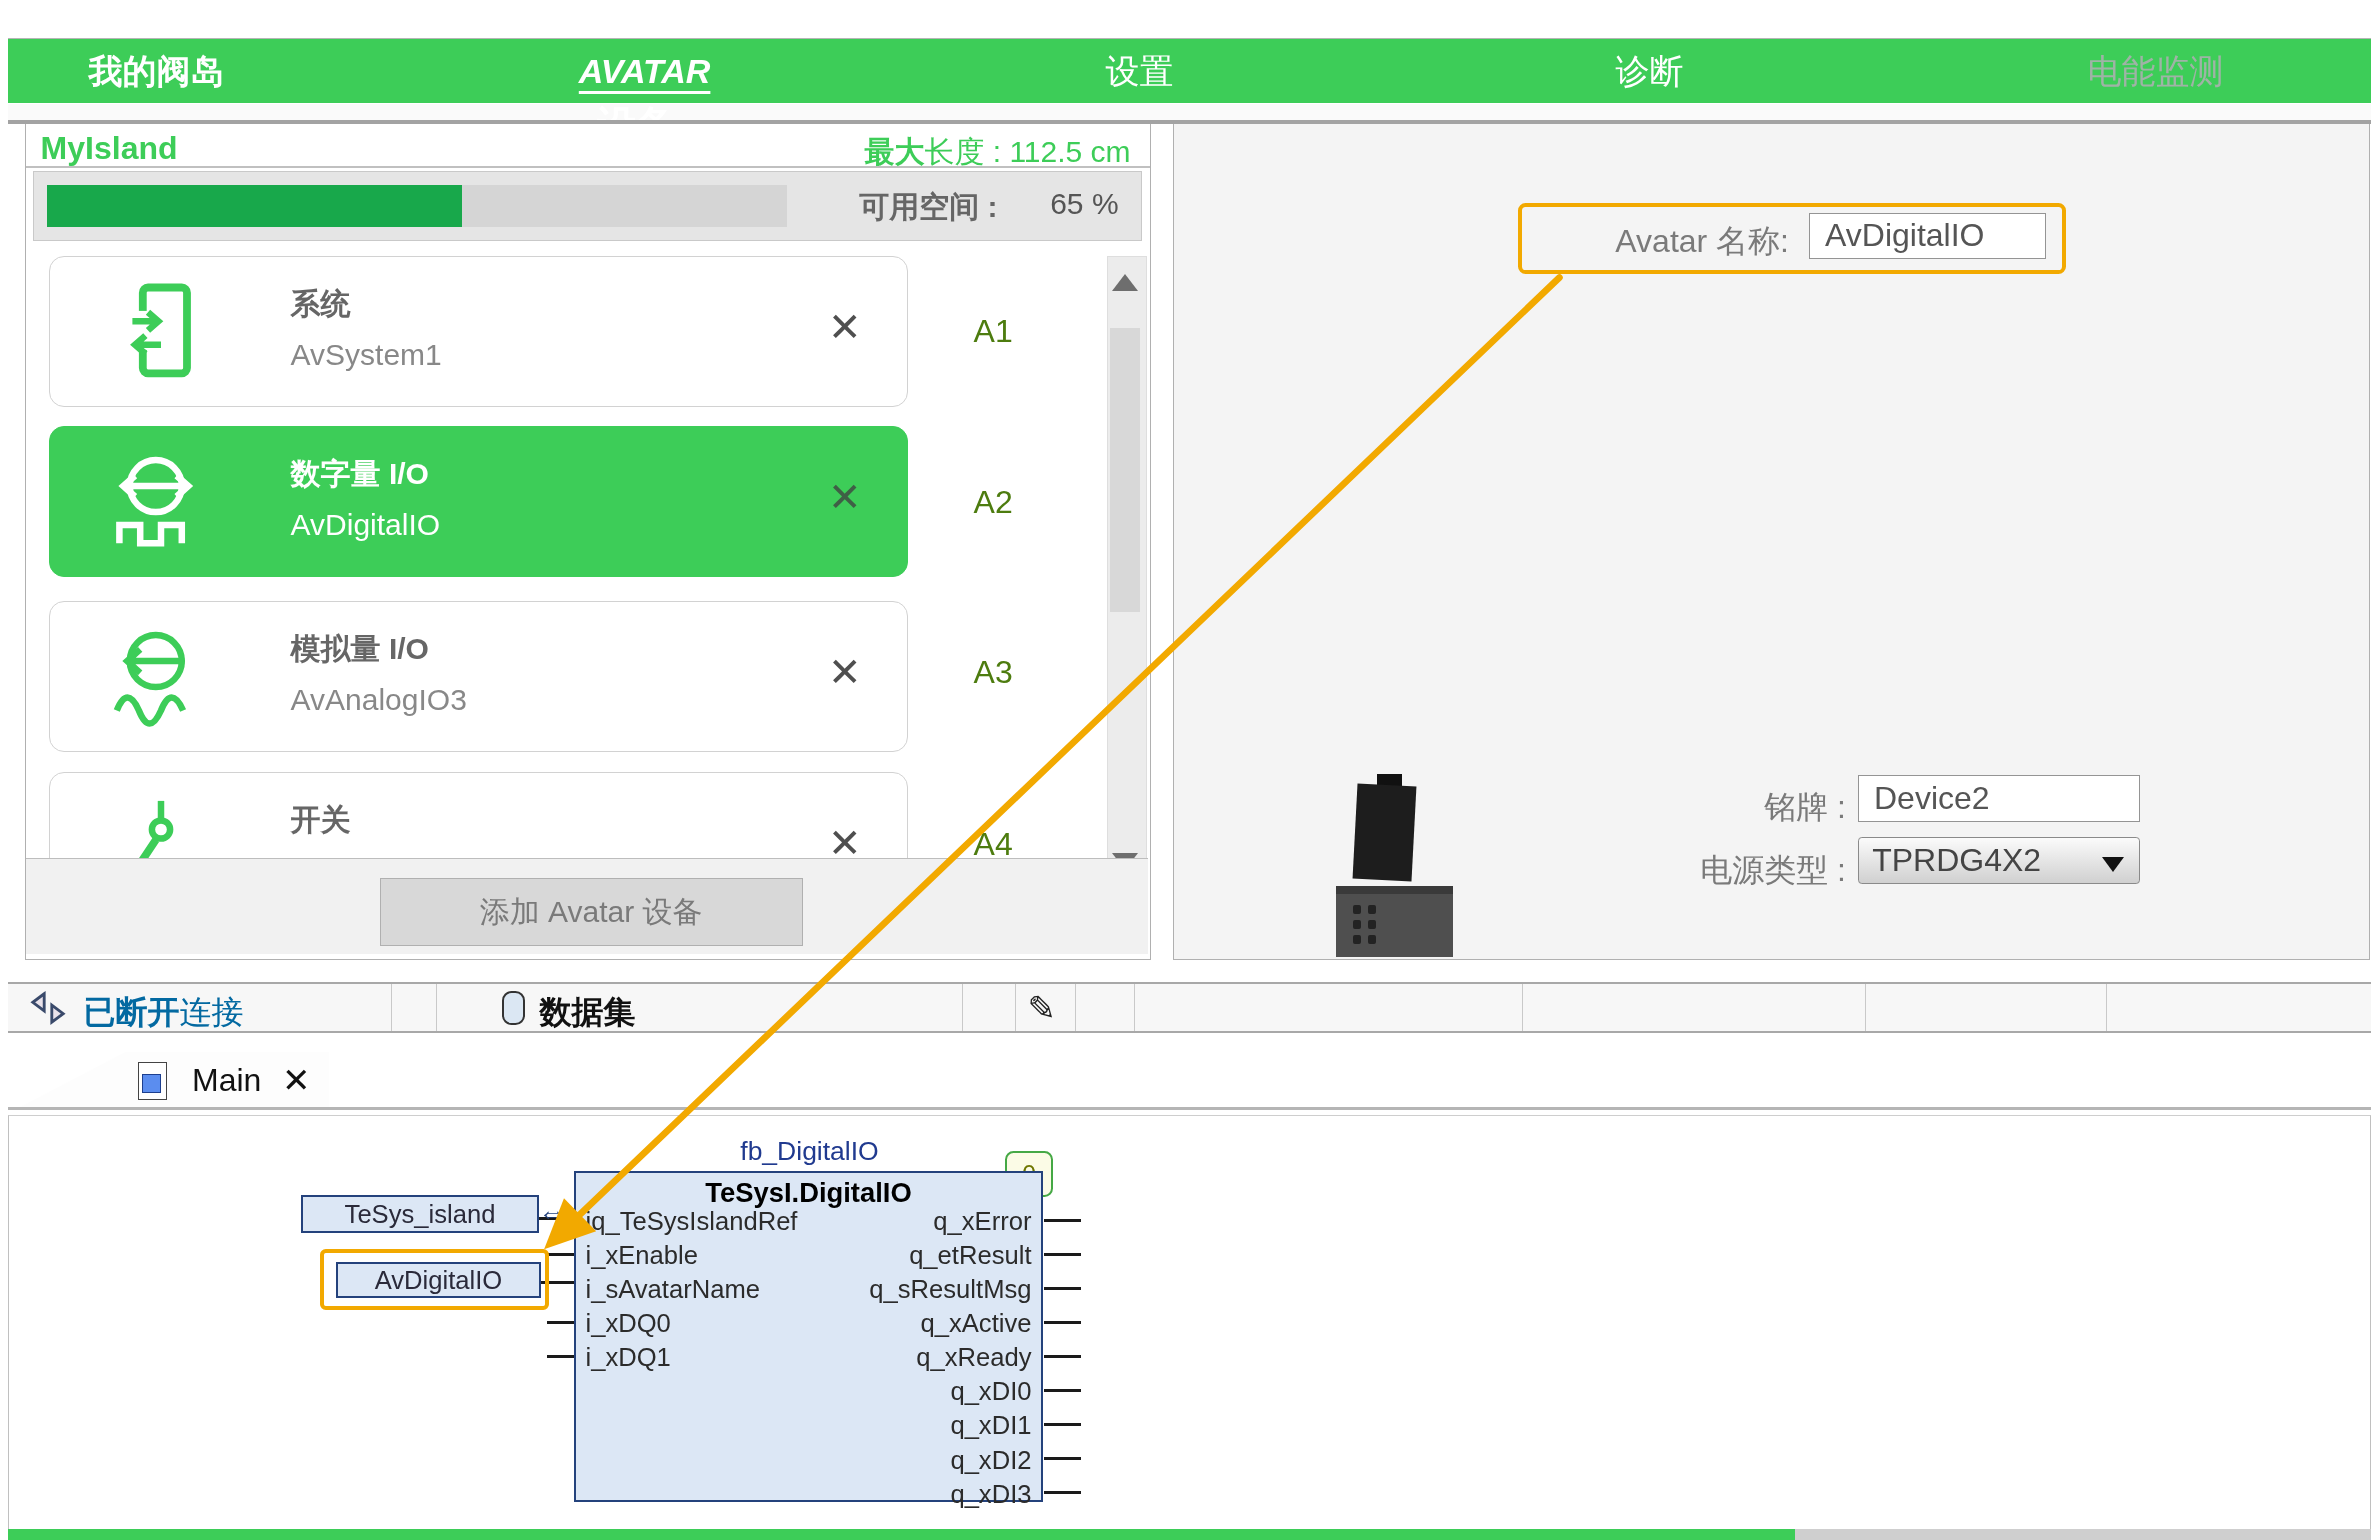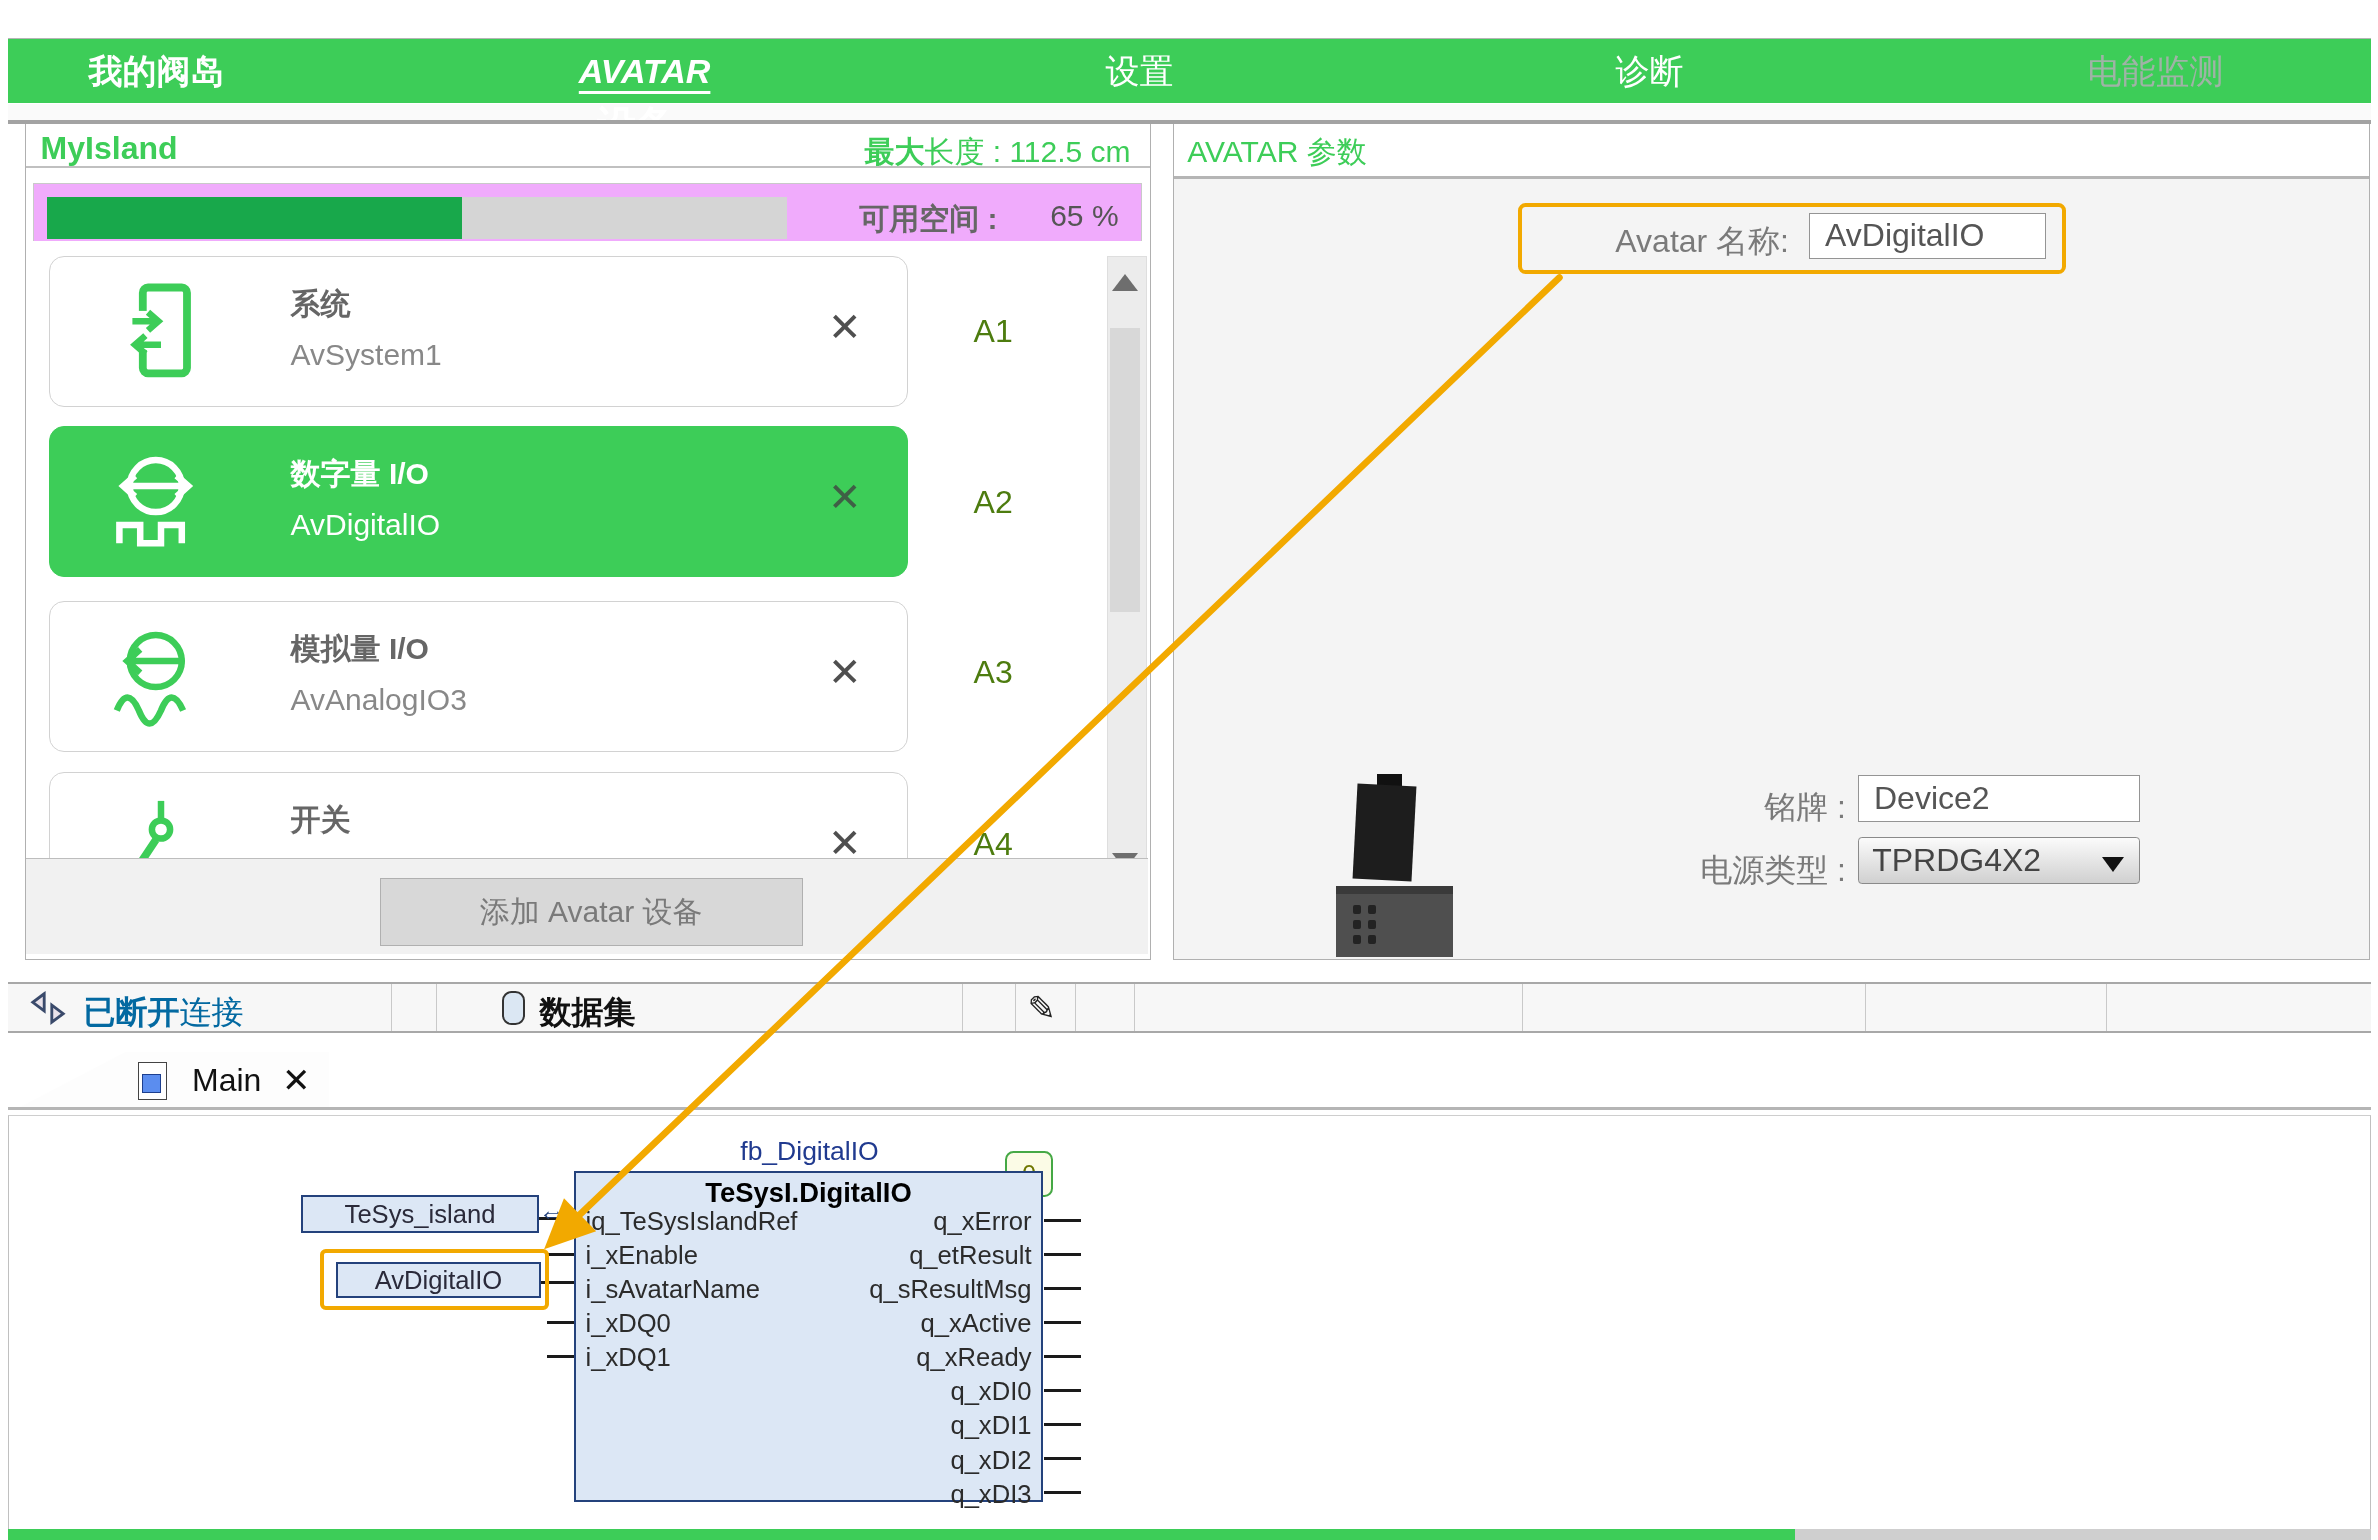--- a/index.html
+++ b/index.html
@@ -17,21 +17,21 @@
   .clipfrag{position:absolute;left:596px;width:114px;overflow:hidden;color:#fff;font-weight:bold;
             font-size:40px;line-height:44px;pointer-events:none;}
   .substrip{position:absolute;left:7.6px;top:104px;width:2363px;height:16px;background:#fafafa;}
   .topline{position:absolute;left:7.6px;top:120px;width:2363px;height:3.8px;background:#a3a3a3;}
   
   .panel{position:absolute;background:#fff;border:1.9px solid #b0b0b0;border-top:none;}
   .gtext{color:#3DCD58;}
   
   .isl-head{position:absolute;left:0;top:0;width:100%;height:42px;background:#fff;
             border-bottom:2.8px solid #c0c0c0;}
-  .subpanel{position:absolute;left:7.6px;top:59px;width:1107px;height:68px;background:#f0abfc;
+  .subpanel{position:absolute;left:7.6px;top:47px;width:1107px;height:68px;background:#e5e5e5;
             border:0.9px solid #c9c9c9;}
   .ptrack{position:absolute;left:13.2px;top:13.2px;width:740px;height:42px;background:#d5d5d5;}
   .pfill{position:absolute;left:0;top:0;height:100%;background:#18A84B;}
   .cardlist{position:absolute;left:0;top:117px;width:1122px;height:617px;overflow:hidden;background:#fff;}
   .card{position:absolute;left:23px;width:857px;height:149px;background:#fff;border:1.9px solid #d2d2d2;
         border-radius:15px;cursor:pointer;}
   .card.sel{background:#3DCD58;border-color:#3DCD58;}
   .ctitle{position:absolute;left:241px;top:26.5px;font-size:30px;font-weight:bold;color:#666;white-space:nowrap;}
   .csub{position:absolute;left:241px;top:81px;font-size:30px;color:#888;white-space:nowrap;}
   .card.sel .ctitle,.card.sel .csub{color:#fff;}
@@ -195,23 +195,20 @@
       <div class="sthumb"></div>
       <div class="tri-dn"></div>
     </div>
 
     <div class="btnbar">
       <div class="addbtn">添加 Avatar 设备</div>
     </div>
   </div>
 
   <div class="panel" style="left:1173px;top:124px;width:1195px;height:835px;background:#f4f4f4;">
-    <div class="rhead" style="top:0;height:52px;border-bottom:3.8px solid #b5b5b5;">
-      <span style="top:7.6px;">AVATAR 参数</span>
-    </div>
     <div class="rcontent" style="top:56px;height:482px;"></div>
 
     <div class="rcontent" style="top:608px;height:223px;"></div>
 
     <div class="dev" style="left:154px;top:650px;width:132px;height:183px;">
       <div class="abs" style="left:49px;top:0;width:24.6px;height:13.2px;background:#111;"></div>
       <div class="abs" style="left:26.5px;top:11.4px;width:59px;height:95px;background:#1d1d1d;transform:rotate(3deg);"></div>
       <div class="abs" style="left:7.6px;top:112px;width:117px;height:71px;background:#4f4f4f;"></div>
       <div class="abs" style="left:7.6px;top:112px;width:117px;height:7.6px;background:#3a3a3a;"></div>
       <div class="abs" style="left:24.6px;top:131px;width:8.5px;height:8.5px;border-radius:1.9px;background:#232323;

